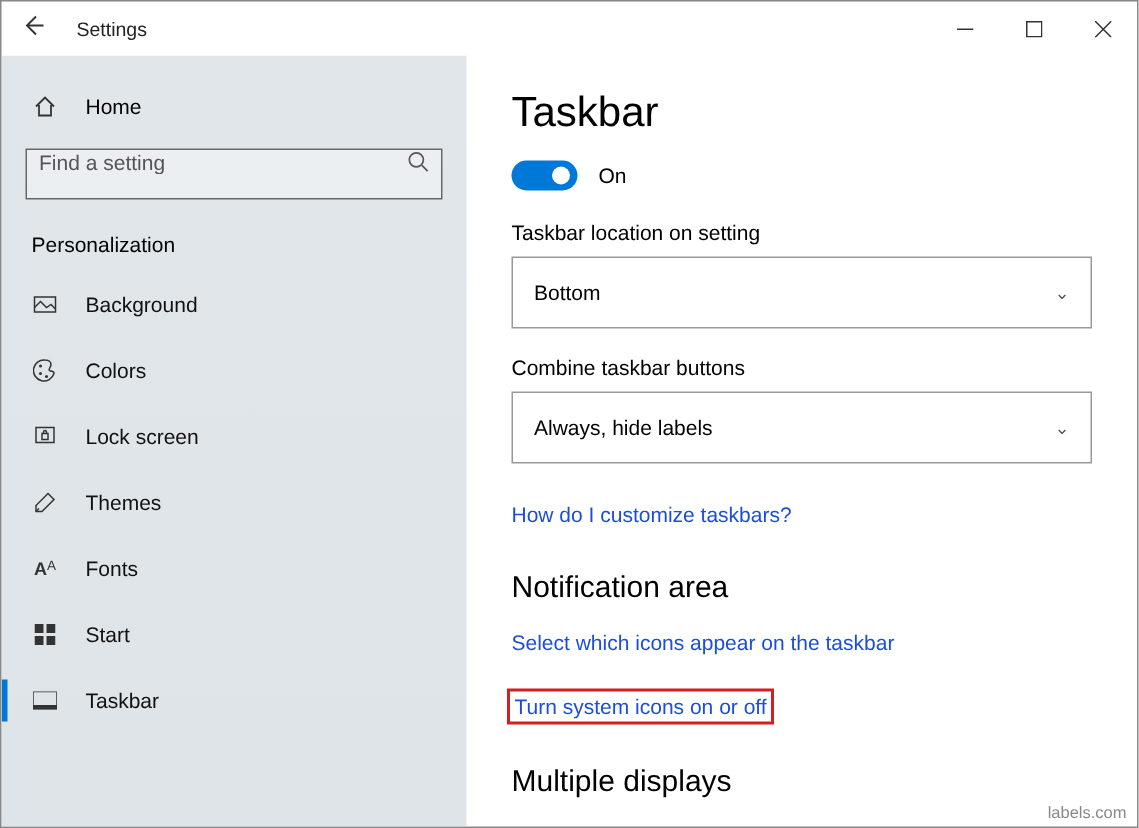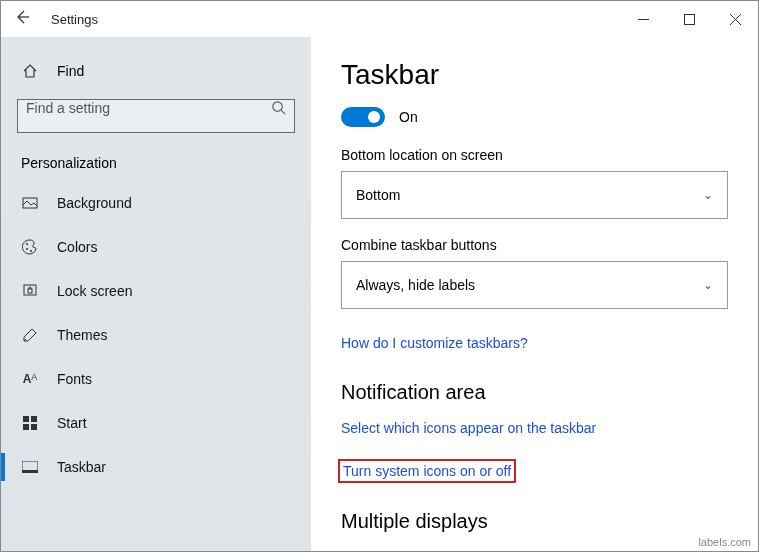--- a/index.html
+++ b/index.html
@@ -72,21 +72,21 @@
   </div>
 
   <div class="body">
     <div class="sidebar">
       <div class="home-row">
         <span class="icon">
           <svg width="16" height="16" viewBox="0 0 16 16">
               <path d="M2 8 L8 2 L14 8 M4 7 V14 H12 V7" stroke="#333" stroke-width="1.2" fill="none"></path>
             </svg>
         </span>
-        <span class="label">Find</span>
+        <span class="label">Home</span>
       </div>
 
       <div class="search-wrap">
         <div class="search">
           <input placeholder="Find a setting" style="">
           <span class="sicon">
             <svg width="15" height="15" viewBox="0 0 16 16">
                 <circle cx="7" cy="7" r="5" stroke="#555" stroke-width="1.2" fill="none"></circle>
                 <path d="M11 11 L15 15" stroke="#555" stroke-width="1.2"></path>
               </svg>
@@ -165,21 +165,21 @@
     </div>
 
     <div class="content">
       <h1 class="page-title">Taskbar</h1>
 
       <div class="toggle-row">
         <div class="toggle"></div>
         <span class="toggle-label">On</span>
       </div>
 
-      <div class="field-label">Bottom location on screen</div>
+      <div class="field-label">Taskbar location on setting</div>
       <div class="select-box">
         <span>Bottom</span>
         <span class="chev">⌄</span>
       </div>
 
       <div class="field-label">Combine taskbar buttons</div>
       <div class="select-box">
         <span>Always, hide labels</span>
         <span class="chev">⌄</span>
       </div>

